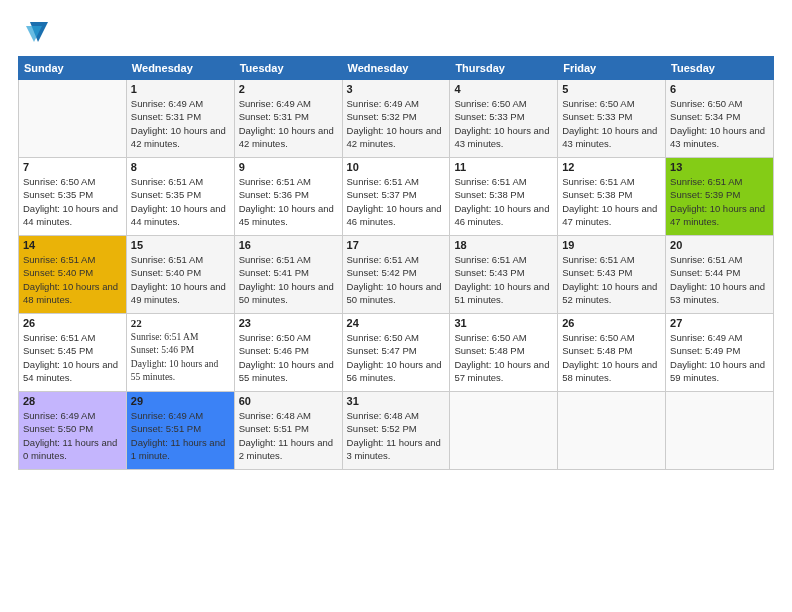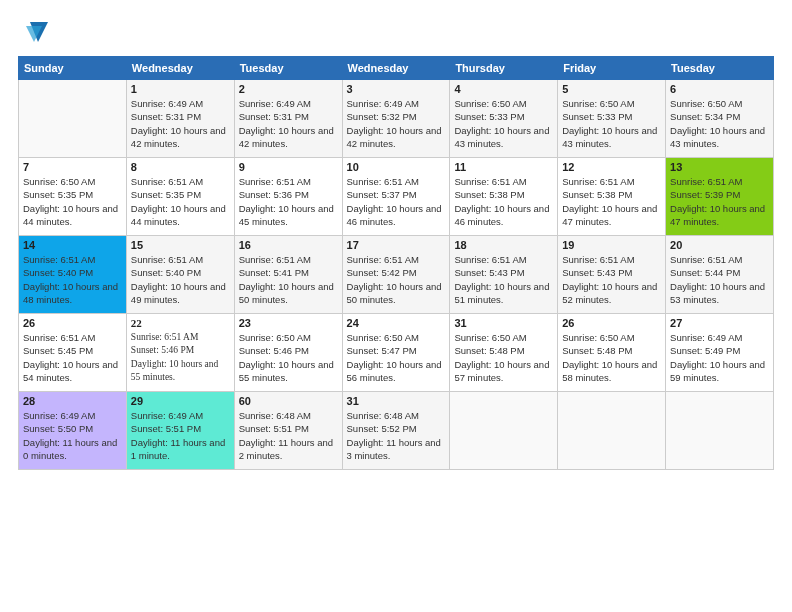--- a/index.html
+++ b/index.html
@@ -188,21 +188,21 @@
           <td style="background-color: rgb(255, 255, 255);">
             <span class="day-num">12</span>
             <div class="day-info">Sunrise: 6:51 AM<br>Sunset: 5:38 PM<br>Daylight: 10 hours and 47 minutes.</div>
           </td>
           <td style="background-color: #84cc16; margin-left: 46px;">
             <span class="day-num">13</span>
             <div class="day-info">Sunrise: 6:51 AM<br>Sunset: 5:39 PM<br>Daylight: 10 hours and 47 minutes.</div>
           </td>
         </tr>
         <tr>
-          <td style="background-color: #0ea5e9;">
+          <td style="background-color: #eab308;">
             <span class="day-num">14</span>
             <div class="day-info">Sunrise: 6:51 AM<br>Sunset: 5:40 PM<br>Daylight: 10 hours and 48 minutes.</div>
           </td>
           <td style="background-color: rgb(245, 245, 245);">
             <span class="day-num">15</span>
             <div class="day-info">Sunrise: 6:51 AM<br>Sunset: 5:40 PM<br>Daylight: 10 hours and 49 minutes.</div>
           </td>
           <td style="background-color: rgb(245, 245, 245);">
             <span class="day-num">16</span>
             <div class="day-info">Sunrise: 6:51 AM<br>Sunset: 5:41 PM<br>Daylight: 10 hours and 50 minutes.</div>
@@ -252,21 +252,21 @@
           <td style="background-color: rgb(255, 255, 255);">
             <span class="day-num">27</span>
             <div class="day-info">Sunrise: 6:49 AM<br>Sunset: 5:49 PM<br>Daylight: 10 hours and 59 minutes.</div>
           </td>
         </tr>
         <tr>
           <td style="background-color: #c4b5fd; margin-top: 24px;">
             <span class="day-num">28</span>
             <div class="day-info">Sunrise: 6:49 AM<br>Sunset: 5:50 PM<br>Daylight: 11 hours and 0 minutes.</div>
           </td>
-          <td style="background-color: #5eead4; margin-left: 20px;">
+          <td style="background-color: #3b82f6; margin-left: 20px;">
             <span class="day-num">29</span>
             <div class="day-info">Sunrise: 6:49 AM<br>Sunset: 5:51 PM<br>Daylight: 11 hours and 1 minute.</div>
           </td>
           <td style="background-color: rgb(245, 245, 245);">
             <span class="day-num">60</span>
             <div class="day-info">Sunrise: 6:48 AM<br>Sunset: 5:51 PM<br>Daylight: 11 hours and 2 minutes.</div>
           </td>
           <td style="background-color: rgb(245, 245, 245);">
             <span class="day-num">31</span>
             <div class="day-info">Sunrise: 6:48 AM<br>Sunset: 5:52 PM<br>Daylight: 11 hours and 3 minutes.</div>

